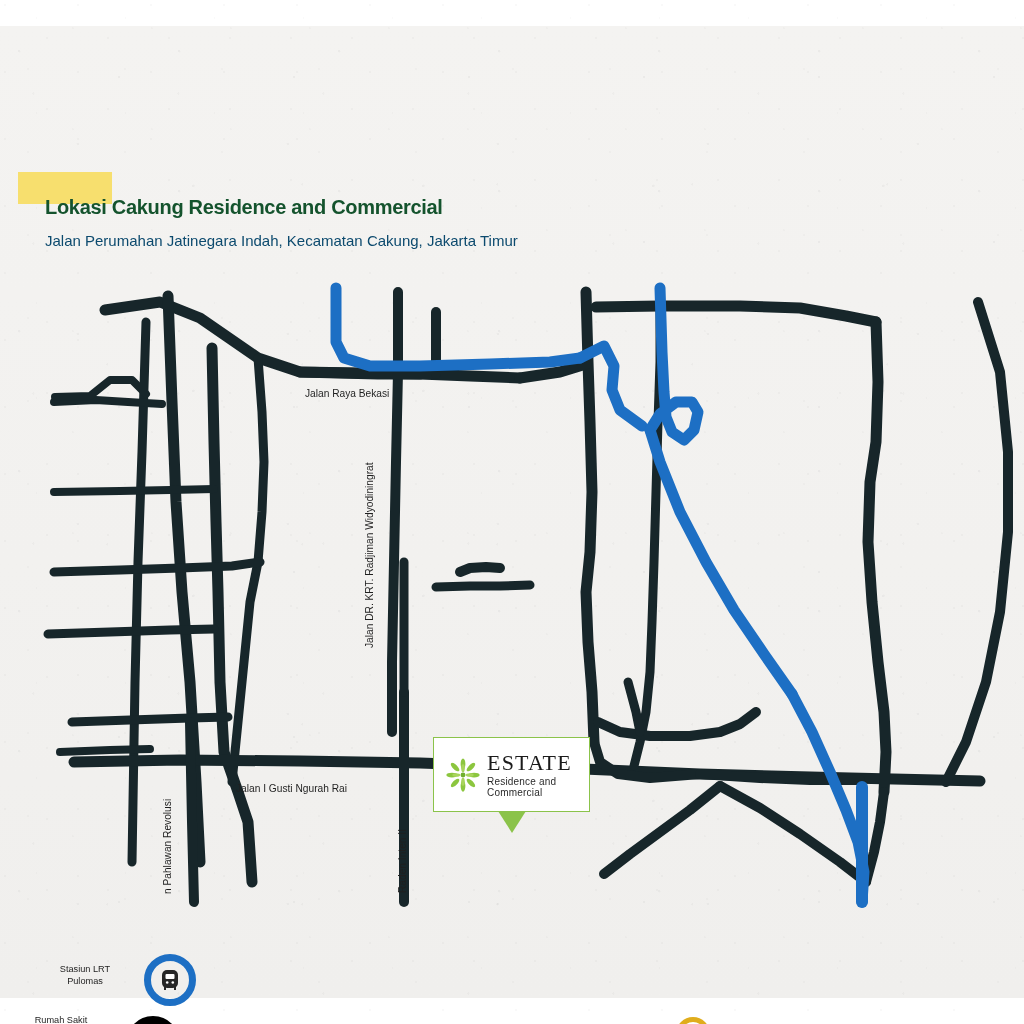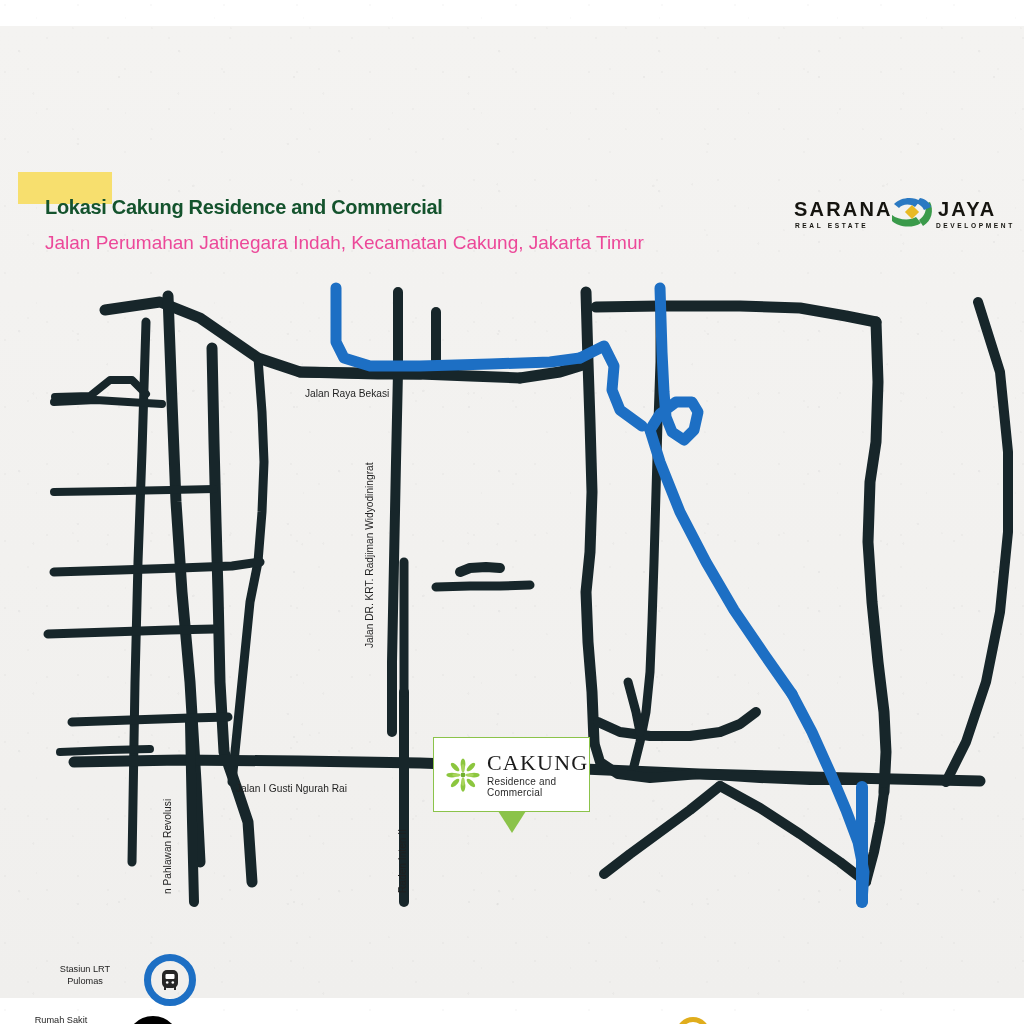--- a/index.html
+++ b/index.html
@@ -34,21 +34,21 @@
   
   #title-highlight{
     position:absolute;left:18px;top:172px;width:94px;height:32px;background:#f7df6e;
   }
   #page-title{
     position:absolute;left:45px;top:196px;
     font-size:20px;font-weight:700;color:#14532d;letter-spacing:-0.3px;white-space:nowrap;
   }
   #page-subtitle{
     position:absolute;left:45px;top:232px;
-    font-size:19px;font-weight:400;color:#ec4899;white-space:nowrap;
+    font-size:15px;font-weight:400;color:#0c4a6e;white-space:nowrap;
   }
 
   
   #brand-logo{position:absolute;left:794px;top:196px;width:196px;height:48px;}
   .brand-word{position:absolute;top:2px;font-size:20px;font-weight:700;color:#15140f;letter-spacing:2.2px;}
   #brand-sarana{left:0px;}
   #brand-jaya{left:144px;}
   .brand-sub{position:absolute;top:26px;font-size:6.6px;font-weight:700;color:#15140f;letter-spacing:2.6px;}
   #brand-sub-left{left:1px;}
   #brand-sub-right{left:142px;}
@@ -97,33 +97,20 @@
 <body>
 
 <div id="page">
   <div id="card"></div>
   <div id="grain"></div>
 
   <div id="title-highlight"></div>
   <div id="page-title">Lokasi Cakung Residence and Commercial</div>
   <div id="page-subtitle">Jalan Perumahan Jatinegara Indah, Kecamatan Cakung, Jakarta Timur</div>
 
-  <div id="brand-logo">
-    <div class="brand-word" id="brand-sarana">SARANA</div>
-    <div class="brand-sub" id="brand-sub-left">REAL ESTATE</div>
-    <div class="brand-word" id="brand-jaya">JAYA</div>
-    <div class="brand-sub" id="brand-sub-right">DEVELOPMENT</div>
-    <svg id="brand-mark" viewBox="0 0 44 34">
-      <path d="M4 9 C10 2, 24 1, 30 6 L25 12 C20 8, 12 9, 9 13 Z" fill="#2b79c2"></path>
-      <path d="M2 20 C8 25, 20 26, 26 22 L31 28 C22 34, 8 32, 2 26 Z" fill="#3a9a4a"></path>
-      <path d="M40 7 C44 15, 42 26, 33 31 L29 25 C35 21, 37 14, 35 9 Z" fill="#3a9a4a"></path>
-      <path d="M30 3 C36 4, 40 8, 41 12 L34 15 C32 11, 29 9, 26 8 Z" fill="#2b79c2"></path>
-      <rect x="17" y="12" width="10" height="10" transform="rotate(45 22 17)" fill="#e8b923"></rect>
-    </svg>
-  </div>
 
   <div id="map">
     <svg width="1024" height="660" viewBox="0 0 1024 660">
       <g fill="none" stroke="#17262a" stroke-linecap="round" stroke-linejoin="round">
 
         <path d="M105 48 L160 40 L200 56 L258 96 L300 110 L420 112" stroke-width="11"></path>
         <path d="M168 34 L172 140 L176 240 L182 330 L190 420 L196 520 L200 600" stroke-width="11"></path>
         <path d="M146 60 L142 190 L138 300 L135 420 L133 540 L132 600" stroke-width="9"></path>
         <path d="M212 86 L214 180 L216 260 L218 330 L220 420 L224 490 L238 530 L248 560 L252 620" stroke-width="11"></path>
         <path d="M258 96 L262 150 L264 200 L262 250 L258 300 L250 340 L244 400 L238 460 L232 520" stroke-width="9"></path>
@@ -275,19 +262,19 @@
           <ellipse cx="14" cy="34" rx="3" ry="7" transform="rotate(45 14 34)"></ellipse>
           <ellipse cx="34" cy="34" rx="3" ry="7" transform="rotate(-45 34 34)"></ellipse>
           <ellipse cx="24" cy="15.5" rx="2.3" ry="5" fill="#a8d45c"></ellipse>
           <ellipse cx="24" cy="32.5" rx="2.3" ry="5" fill="#a8d45c"></ellipse>
           <ellipse cx="15.5" cy="24" rx="5" ry="2.3" fill="#a8d45c"></ellipse>
           <ellipse cx="32.5" cy="24" rx="5" ry="2.3" fill="#a8d45c"></ellipse>
           <circle cx="24" cy="24" r="3.1" fill="#6faf2d"></circle>
         </g>
       </svg>
       <div id="cakung-text">
-        <div id="cakung-name">CAKUNG</div>
+        <div id="cakung-name">ESTATE</div>
         <div id="cakung-tagline">Residence and Commercial</div>
       </div>
     </div>
     <div id="cakung-pointer"></div>
   </div>
 </div>
 
 </body></html>

